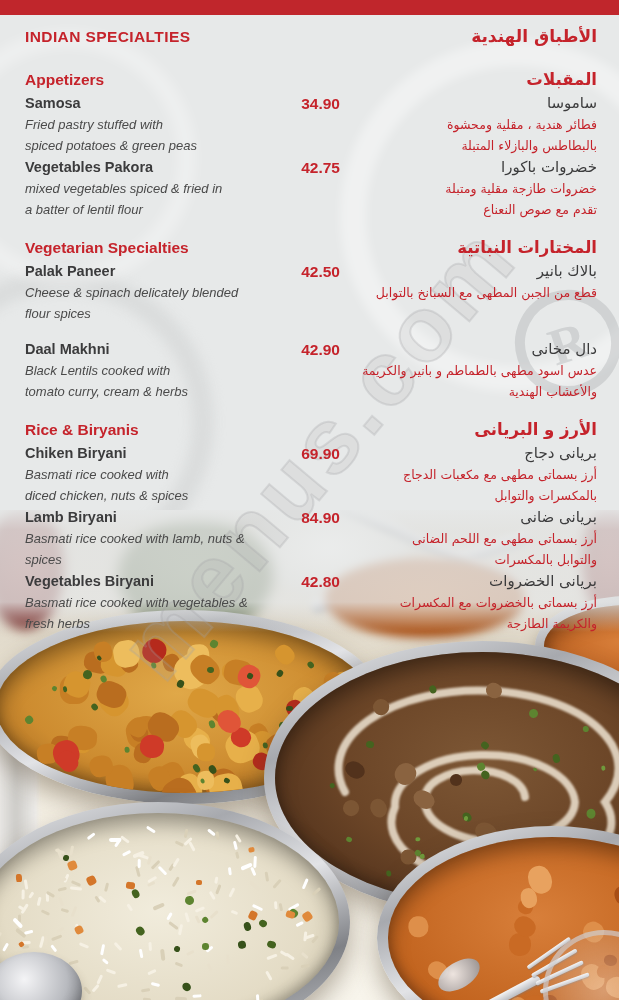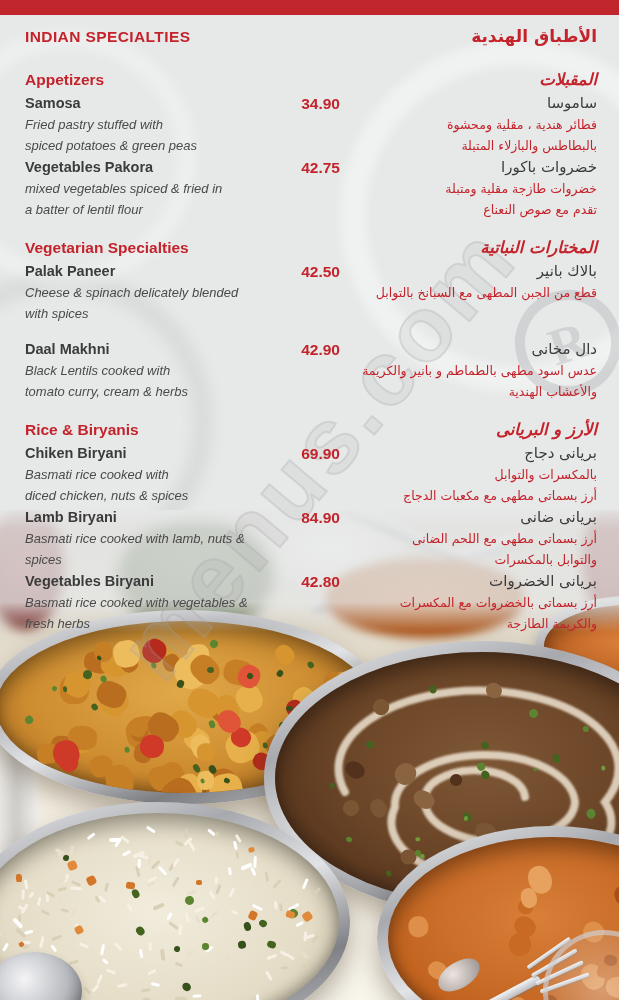--- a/index.html
+++ b/index.html
@@ -71,21 +71,21 @@
 
   
   .content{position:absolute;left:25px;right:22px;top:26px;z-index:5;}
   .title-row{display:flex;justify-content:space-between;align-items:baseline;margin-bottom:22px;}
   .title-en{font-size:15.5px;font-weight:bold;color:#c5232b;letter-spacing:.4px;}
   .title-ar{font-size:17px;font-weight:bold;color:#c5232b;font-family:"DejaVu Sans",sans-serif;direction:rtl;}
 
   .sec{margin-bottom:16px;}
   .sec-header{display:flex;justify-content:space-between;align-items:center;line-height:24px;}
   .sec-en{font-size:15.5px;font-weight:bold;color:#c5232b;}
-  .sec-ar{font-size:16.5px;font-weight:bold;color:#c5232b;font-family:"DejaVu Sans",sans-serif;direction:rtl;font-style:italic;}
+  .sec-ar{font-size:16.5px;font-weight:bold;color:#c5232b;font-family:"DejaVu Sans",sans-serif;direction:rtl;}
 
   .item{display:grid;grid-template-columns:235px 80px 1fr;}
   .item.gap{margin-top:14px;}
   .name-en{font-size:14.5px;font-weight:bold;color:#3b3b3c;line-height:23px;}
   .desc-en{font-size:13px;font-style:italic;color:#4a4a4a;line-height:20.5px;}
   .price{font-size:15.5px;font-weight:bold;color:#c5232b;text-align:right;line-height:23px;}
   .col-ar{text-align:right;direction:rtl;font-family:"DejaVu Sans",sans-serif;}
   .name-ar{font-size:15px;color:#3b3b3c;line-height:23px;}
   .desc-ar{font-size:12.5px;color:#c5232b;line-height:20.5px;}
 </style>
@@ -508,21 +508,21 @@
         </div>
         <div class="sec">
           <div class="sec-header">
             <div class="sec-en">Vegetarian Specialties</div>
             <div class="sec-ar">المختارات النباتية</div>
           </div>
           <div class="item">
             <div class="col-en">
               <div class="name-en">Palak Paneer</div>
               <div class="desc-en">Cheese &amp; spinach delicately blended</div>
-              <div class="desc-en">with spices</div>
+              <div class="desc-en">flour spices</div>
             </div>
             <div class="price">42.50</div>
             <div class="col-ar">
               <div class="name-ar">بالاك بانير</div>
               <div class="desc-ar">قطع من الجبن المطهى مع السبانخ بالتوابل</div>
             </div>
           </div>
           <div class="item gap">
             <div class="col-en">
               <div class="name-en">Daal Makhni</div>
@@ -544,22 +544,22 @@
           </div>
           <div class="item">
             <div class="col-en">
               <div class="name-en">Chiken Biryani</div>
               <div class="desc-en">Basmati rice cooked with</div>
               <div class="desc-en">diced chicken, nuts &amp; spices</div>
             </div>
             <div class="price">69.90</div>
             <div class="col-ar">
               <div class="name-ar">بريانى دجاج</div>
+              <div class="desc-ar">أرز بسماتى مطهى مع مكعبات الدجاج</div>
               <div class="desc-ar">بالمكسرات والتوابل</div>
-              <div class="desc-ar">أرز بسماتى مطهى مع مكعبات الدجاج</div>
             </div>
           </div>
           <div class="item">
             <div class="col-en">
               <div class="name-en">Lamb Biryani</div>
               <div class="desc-en">Basmati rice cooked with lamb, nuts &amp;</div>
               <div class="desc-en">spices</div>
             </div>
             <div class="price">84.90</div>
             <div class="col-ar">

